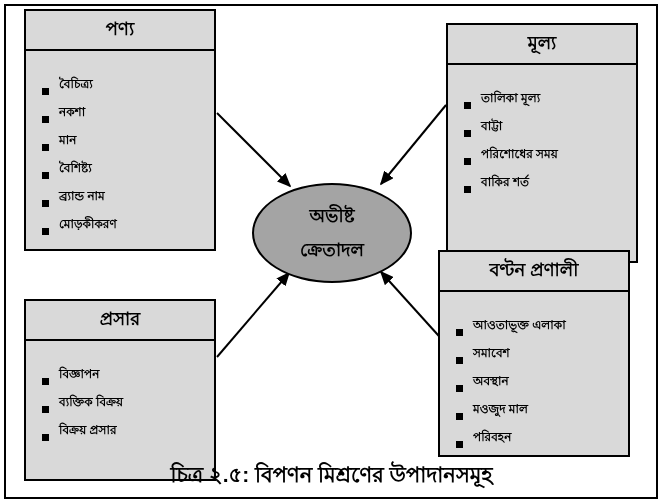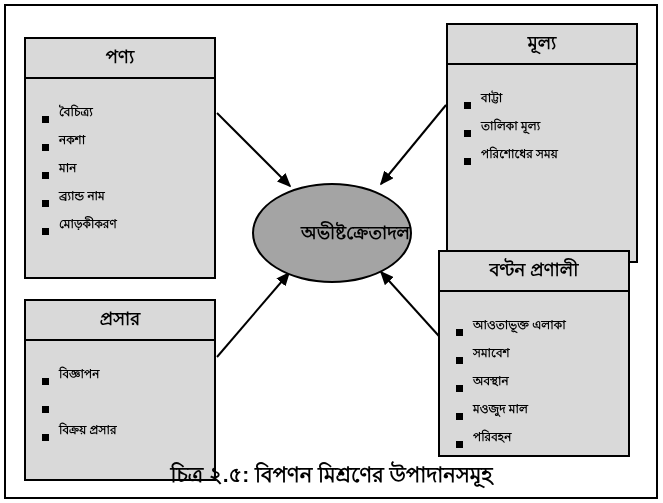--- a/index.html
+++ b/index.html
@@ -63,39 +63,39 @@
     white-space: nowrap;
   }
   .blt {
     display: inline-block;
     width: 7px;
     height: 7px;
     background: #000000;
     margin-right: 10px;
     flex: 0 0 auto;
   }
-  #box-product   { left: 24px;  top: 37px;  height: 242px; }
+  #box-product   { left: 24px;  top: 9px;  height: 242px; }
   #box-price     { left: 446px; top: 23px;  height: 240px; }
   #box-promotion { left: 24px;  top: 299px; height: 182px; }
   #box-place     { left: 438px; top: 250px; height: 207px; }
   .ellipse {
     position: absolute;
     left: 252px;
     top: 183px;
     width: 160px;
     height: 100px;
     background: #a4a4a4;
     border: 2px solid #000000;
     border-radius: 50%;
     box-sizing: border-box;
     display: flex;
-    flex-direction: row;
+    flex-direction: column;
     align-items: center;
-    justify-content: flex-end;
-    gap: 0;
+    justify-content: center;
+    gap: 16px;
   }
   .ellipse .eline {
     font-size: 18px;
     font-weight: bold;
     color: #000000;
     line-height: 1;
   }
   .caption {
     position: absolute;
     left: 0;
@@ -136,56 +136,65 @@
       <li>
           <span class="blt"></span>
           <span>নকশা</span>
         </li>
       <li>
           <span class="blt"></span>
           <span>মান</span>
         </li>
       <li>
           <span class="blt"></span>
+          <span>বৈশিষ্ট্য</span>
+        </li>
+      <li>
+          <span class="blt"></span>
           <span>ব্র্যান্ড নাম</span>
         </li>
       <li>
           <span class="blt"></span>
           <span>মোড়কীকরণ</span>
         </li>
     </ul>
   </div>
 
   <div class="box" id="box-price">
     <div class="box-title">মূল্য</div>
     <ul class="box-list">
       <li>
           <span class="blt"></span>
+          <span>তালিকা মূল্য</span>
+        </li>
+      <li>
+          <span class="blt"></span>
           <span>বাট্টা</span>
         </li>
       <li>
           <span class="blt"></span>
-          <span>তালিকা মূল্য</span>
-        </li>
-      <li>
-          <span class="blt"></span>
           <span>পরিশোধের সময়</span>
+        </li>
+      <li>
+          <span class="blt"></span>
+          <span>বাকির শর্ত</span>
         </li>
     </ul>
   </div>
 
   <div class="box" id="box-promotion">
     <div class="box-title">প্রসার</div>
     <ul class="box-list">
       <li>
           <span class="blt"></span>
           <span>বিজ্ঞাপন</span>
         </li>
       <li>
           <span class="blt"></span>
+          <span>ব্যক্তিক বিক্রয়</span>
         </li>
       <li>
           <span class="blt"></span>
           <span>বিক্রয় প্রসার</span>
         </li>
     </ul>
   </div>
 
   <div class="box" id="box-place">
     <div class="box-title">বণ্টন প্রণালী</div>

